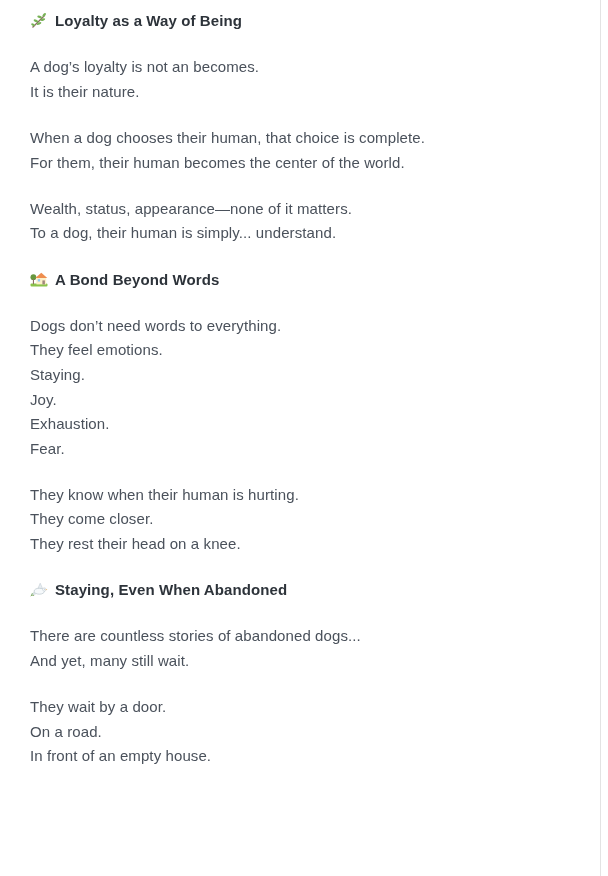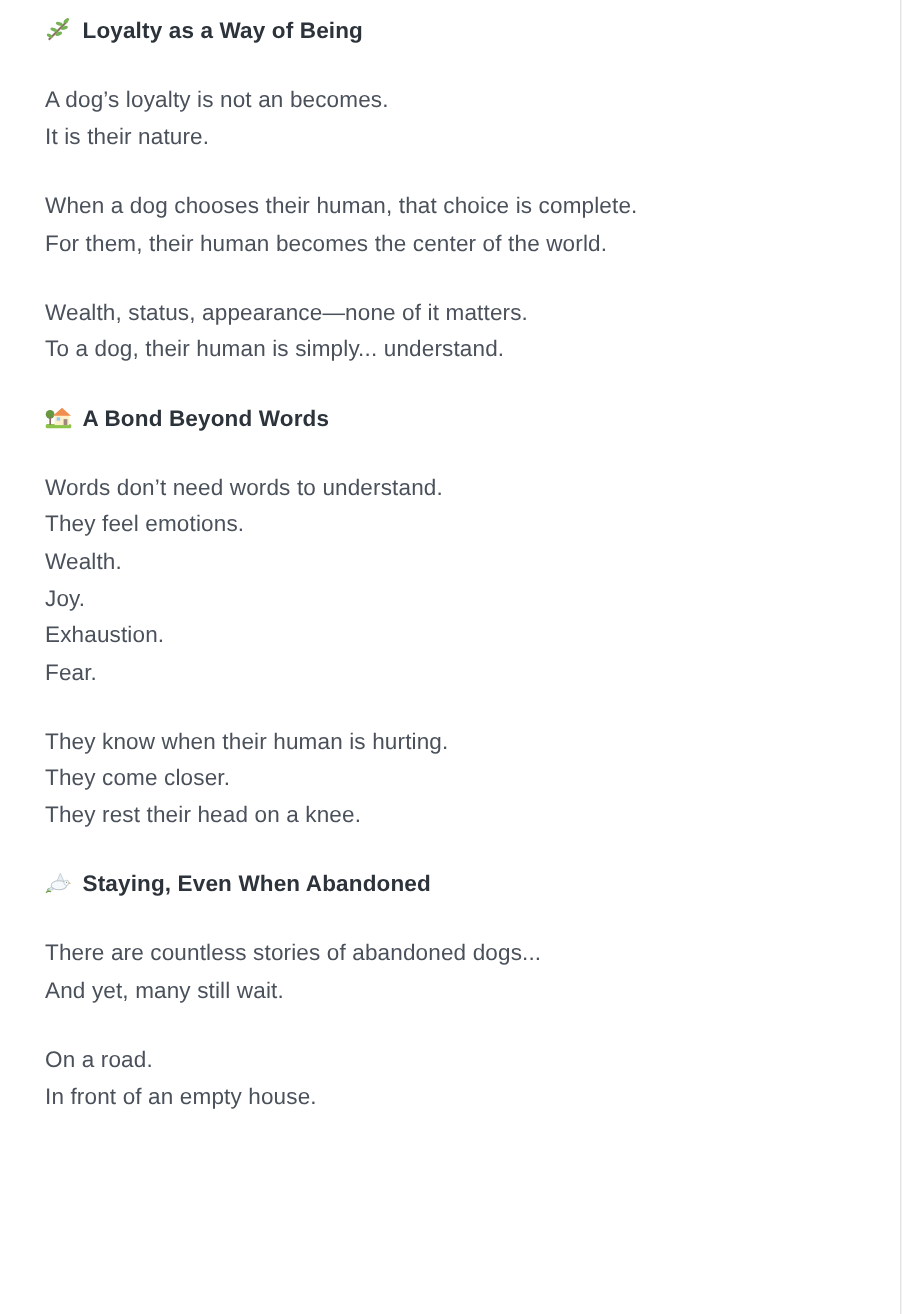--- a/index.html
+++ b/index.html
@@ -84,23 +84,23 @@
     <h3 class="heading"><span class="icon"><svg viewBox="0 0 18 18" width="18" height="18">
               <rect x="0.5" y="13.6" width="17" height="2.9" rx="1" fill="#8bc34a"></rect>
               <circle cx="3.4" cy="7.2" r="2.9" fill="#67973f"></circle>
               <rect x="2.9" y="9" width="1.1" height="5.2" fill="#8d6e63"></rect>
               <rect x="6.4" y="7.6" width="9.8" height="6.8" fill="#fdf0c8"></rect>
               <path d="M5.3 8.1 L11.3 2.8 L17.3 8.1 Z" fill="#ef8e4e"></path>
               <rect x="7.8" y="9.2" width="2.3" height="2.3" fill="#90caf9"></rect>
               <rect x="12.4" y="10.4" width="2.5" height="4" fill="#a1887f"></rect>
             </svg></span><span class="title">A Bond Beyond Words</span></h3>
   <p class="para">
-          <span class="line">Words don’t need words to understand.</span>
+          <span class="line">Dogs don’t need words to everything.</span>
           <span class="line">They feel emotions.</span>
-          <span class="line">Wealth.</span>
+          <span class="line">Staying.</span>
           <span class="line">Joy.</span>
           <span class="line">Exhaustion.</span>
           <span class="line">Fear.</span>
         </p>
         <p class="para">
           <span class="line">They know when their human is hurting.</span>
           <span class="line">They come closer.</span>
           <span class="line">They rest their head on a knee.</span>
         </p>
       </section>
@@ -114,18 +114,19 @@
               <path d="M4.4 11.2 L1.6 13.4 L5.4 13.2 Z" fill="#e9eef2" stroke="#b9c4cc" stroke-width="0.5"></path>
               <circle cx="14.3" cy="8.5" r="1.7" fill="#f6f9fb" stroke="#b9c4cc" stroke-width="0.5"></circle>
               <path d="M15.8 8.2 L17.4 8.8 L15.8 9.3 Z" fill="#e8a33d"></path>
               <circle cx="14.4" cy="8.1" r="0.35" fill="#5c6670"></circle>
             </svg></span><span class="title">Staying, Even When Abandoned</span></h3>
   <p class="para">
           <span class="line">There are countless stories of abandoned dogs...</span>
           <span class="line">And yet, many still wait.</span>
         </p>
         <p class="para">
+          <span class="line">They wait by a door.</span>
           <span class="line">On a road.</span>
           <span class="line">In front of an empty house.</span>
         </p>
       </section>
 </div>
 </div>
 
 </body></html>

